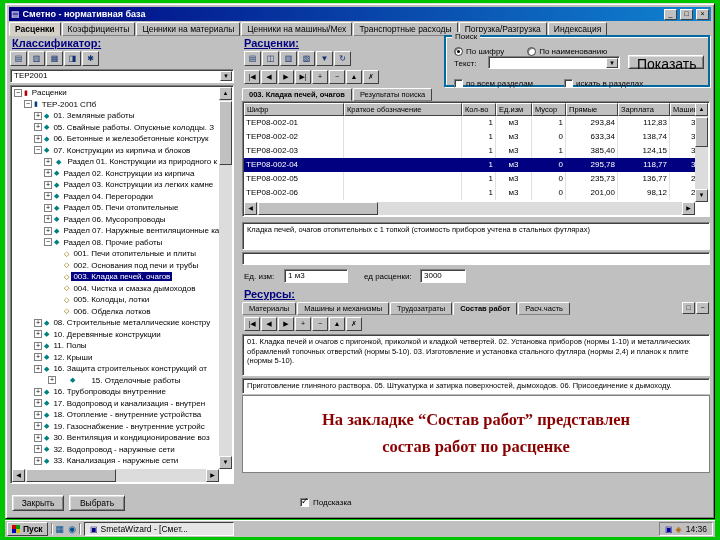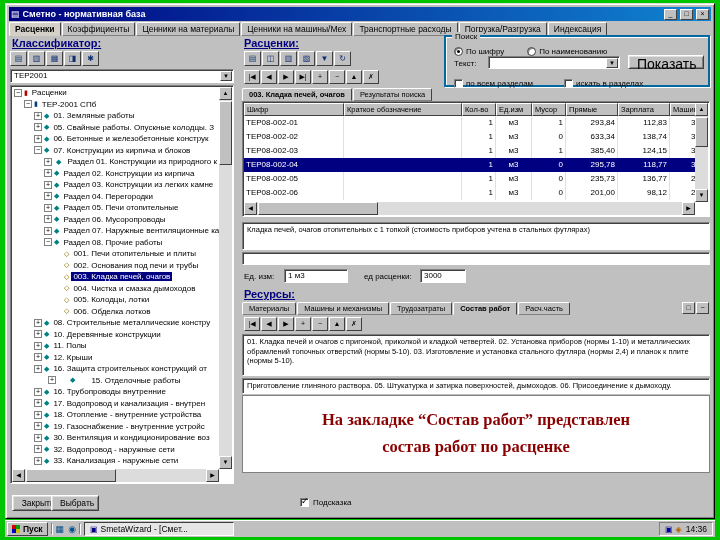--- a/index.html
+++ b/index.html
@@ -468,21 +468,21 @@
 
   <div class="textbox" style="left:236px;top:330px;width:468px;height:42px">01. Кладка печей и очагов с пригонкой, приколкой и кладкой четвертей. 02. Установка приборов (нормы 1-10) и металлических обрамлений топочных отверстий (нормы 5-10). 03. Изготовление и установка стального футляра (нормы 2,4) и планок к плите (нормы 5-10).</div>
   <div class="textbox" style="left:236px;top:374px;width:468px;height:16px">Приготовление глиняного раствора. 05. Штукатурка и затирка поверхностей, дымоходов. 06. Присоединение к дымоходу.</div>
 
   <div class="notebox" style="left:236px;top:391px;width:468px;height:78px">
     <div>На закладке “Состав работ” представлен</div>
     <div>состав работ по расценке</div>
   </div>
 
   <button class="btn" style="left:6px;top:491px;width:52px">Закрыть</button>
-  <button class="btn" style="left:45px;top:491px;width:48px">Выбрать</button>
+  <button class="btn" style="left:63px;top:491px;width:56px">Выбрать</button>
   <span class="checkbox checked" style="position:absolute;left:294px;top:494px"></span>
   <span class="flabel" style="left:307px;top:494px">Подсказка</span>
 
 </div>
 
 <div class="taskbar">
   <button class="startbtn">
     <span class="winlogo">
         <i class="wl1"></i>
         <i class="wl2"></i>

